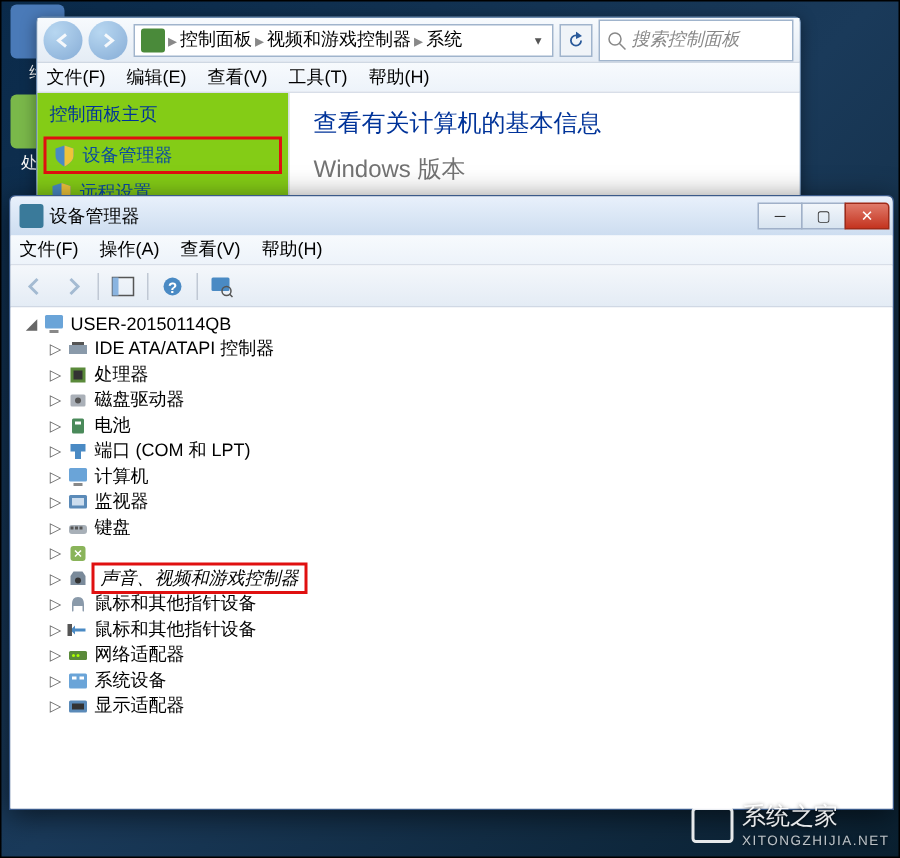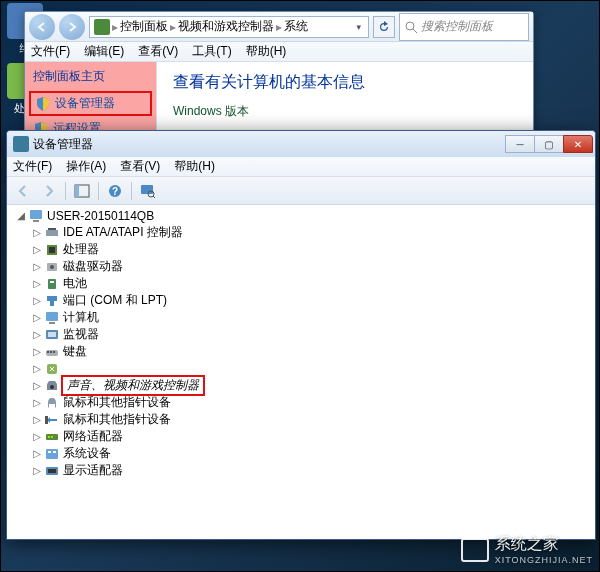--- a/index.html
+++ b/index.html
@@ -70,38 +70,38 @@
   .cp-menubar {
     height: 20px; padding: 0 6px;
     display: flex; align-items: center; gap: 14px;
     background: linear-gradient(#f7fafd, #edf3fa);
     border-bottom: 1px solid #d8dee8;
   }
   .cp-body {
     display: flex; height: calc(100% - 50px);
   }
   .cp-side {
-    width: 132px;
-    background: #fca5a5;
+    width: 168px;
+    background: #84cc16;
     border-right: 1px solid #d4dce6;
     padding: 6px 4px;
   }
   .cp-side h4 { font-size: 12px; font-weight: normal; color: #003399; margin-bottom: 6px; padding-left: 4px; }
   .cp-side a {
     display: flex; align-items: center; gap: 4px;
     color: #0a4aa0; font-size: 12px;
     padding: 2px 4px; text-decoration: none;
   }
   .red-box { border: 2px solid #e01010; padding: 1px 3px; }
   .link-icon { width: 16px; height: 16px; display:inline-block; }
   .cp-main {
     flex: 1; padding: 10px 16px; background: #fff;
   }
   .cp-main h1 { font-size: 16px; color: #003399; font-weight: normal; margin-bottom: 10px; }
-  .cp-main h2 { font-size: 12px; color: #14532d; font-weight: normal; }
+  .cp-main h2 { font-size: 16px; color: #737373; font-weight: normal; }
 
   
   .dm-window {
     position: absolute;
     top: 129px; left: 5px;
     width: 590px; height: 410px;
     background: #fff;
     border: 1px solid #3a5a8a;
     border-radius: 4px 4px 0 0;
     box-shadow: 0 4px 20px rgba(0,0,0,0.6);

